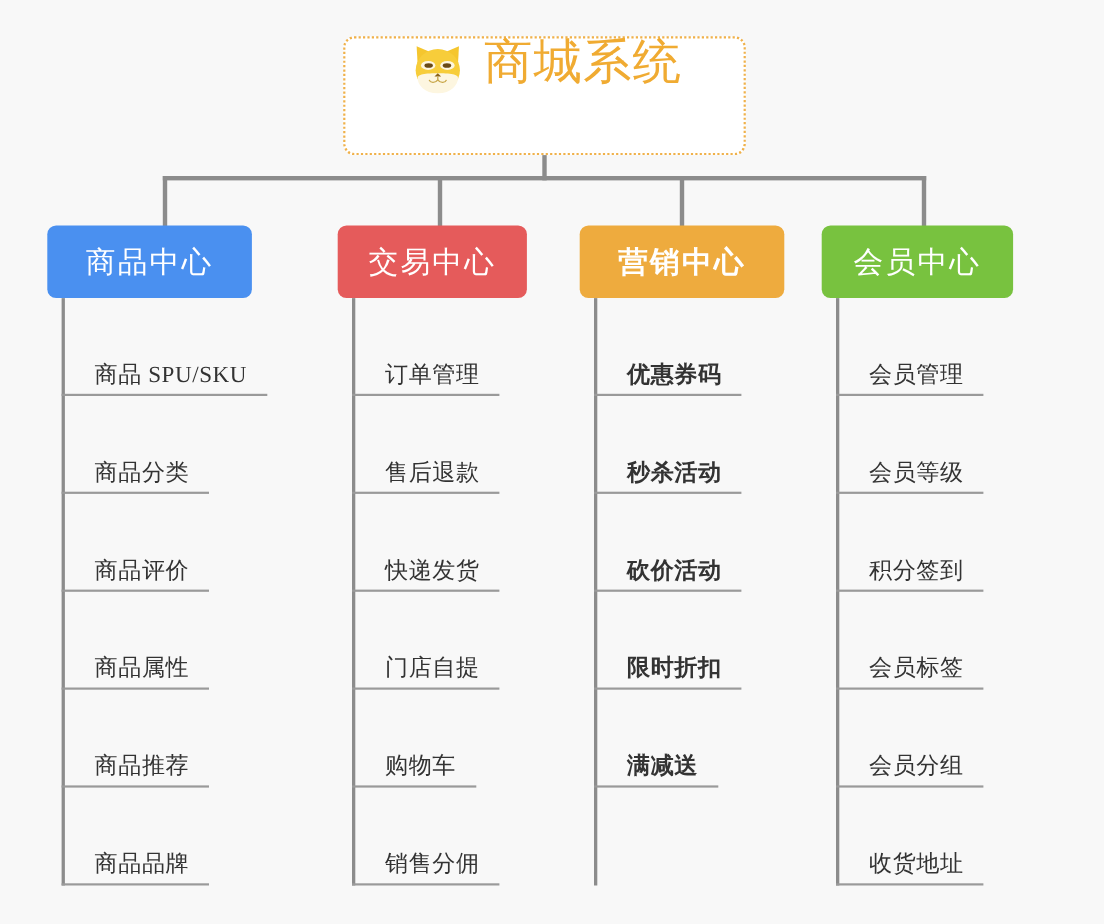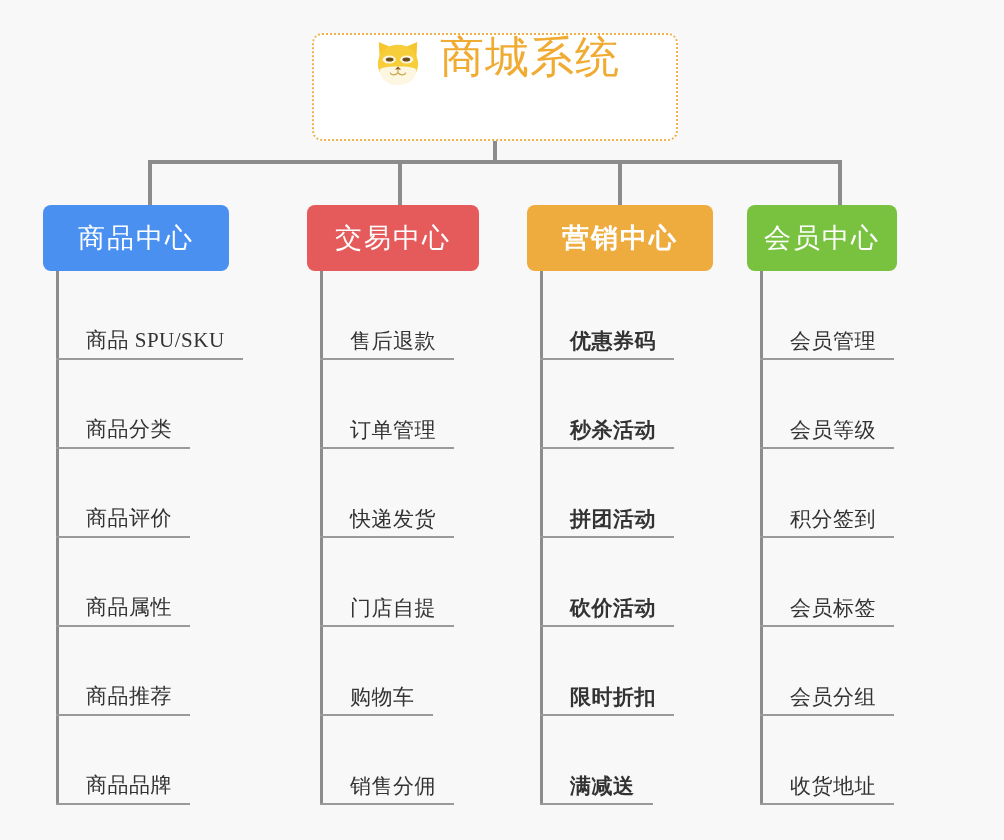--- a/index.html
+++ b/index.html
@@ -110,21 +110,21 @@
   }
 
   
   #branch-0 { left: 43px; font-family: Liberation Serif, serif; }
   #branch-0 .branch-head { width: 186px; background: #4a90f0; }
   #branch-1 { left: 307px; }
   #branch-1 .branch-head { width: 172px; background: #e55b5b; }
   #branch-2 { left: 527px; font-weight: bold; }
   #branch-2 .branch-head { width: 186px; background: #eeab3e; }
   #branch-3 { left: 747px; }
-  #branch-3 .branch-head { width: 150px; background: #78c23f; }
+  #branch-3 .branch-head { width: 174px; background: #78c23f; }
 </style>
 </head>
 <body>
 
 <div id="mindmap">
 
   <div class="root-node">
     <svg class="root-emoji" viewBox="0 0 64 64" aria-hidden="true">
 
       <path d="M10 8 L11 26 L24 14 Z" fill="#f5c62e"></path>
@@ -185,26 +185,26 @@
     </div>
   </div>
 
   <div class="branch" id="branch-1">
     <div class="branch-head">
       <span>交易中心</span>
     </div>
     <div class="branch-body">
       <div class="branch-spine" style="height:534px;"></div>
       <div class="leaf">
+        <span class="leaf-inner"><span class="leaf-text">订单管理</span></span>
+      </div>
+      <div class="leaf">
         <span class="leaf-inner"><span class="leaf-text">售后退款</span></span>
       </div>
       <div class="leaf">
-        <span class="leaf-inner"><span class="leaf-text">订单管理</span></span>
-      </div>
-      <div class="leaf">
         <span class="leaf-inner"><span class="leaf-text">快递发货</span></span>
       </div>
       <div class="leaf">
         <span class="leaf-inner"><span class="leaf-text">门店自提</span></span>
       </div>
       <div class="leaf">
         <span class="leaf-inner"><span class="leaf-text">购物车</span></span>
       </div>
       <div class="leaf">
         <span class="leaf-inner"><span class="leaf-text">销售分佣</span></span>
@@ -218,23 +218,20 @@
     </div>
     <div class="branch-body">
       <div class="branch-spine" style="height:534px;"></div>
       <div class="leaf">
         <span class="leaf-inner"><span class="leaf-text">优惠券码</span></span>
       </div>
       <div class="leaf">
         <span class="leaf-inner"><span class="leaf-text">秒杀活动</span></span>
       </div>
       <div class="leaf">
-        <span class="leaf-inner"><span class="leaf-text">拼团活动</span></span>
-      </div>
-      <div class="leaf">
         <span class="leaf-inner"><span class="leaf-text">砍价活动</span></span>
       </div>
       <div class="leaf">
         <span class="leaf-inner"><span class="leaf-text">限时折扣</span></span>
       </div>
       <div class="leaf">
         <span class="leaf-inner"><span class="leaf-text">满减送</span></span>
       </div>
     </div>
   </div>

